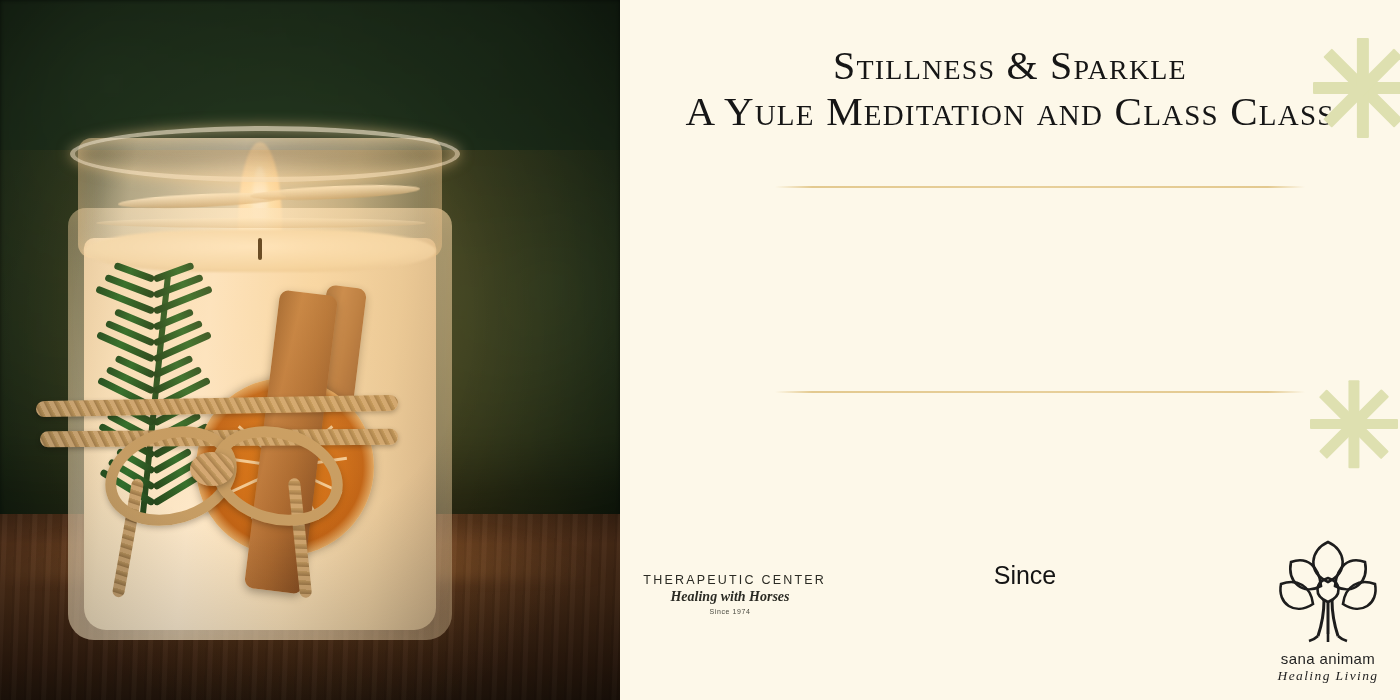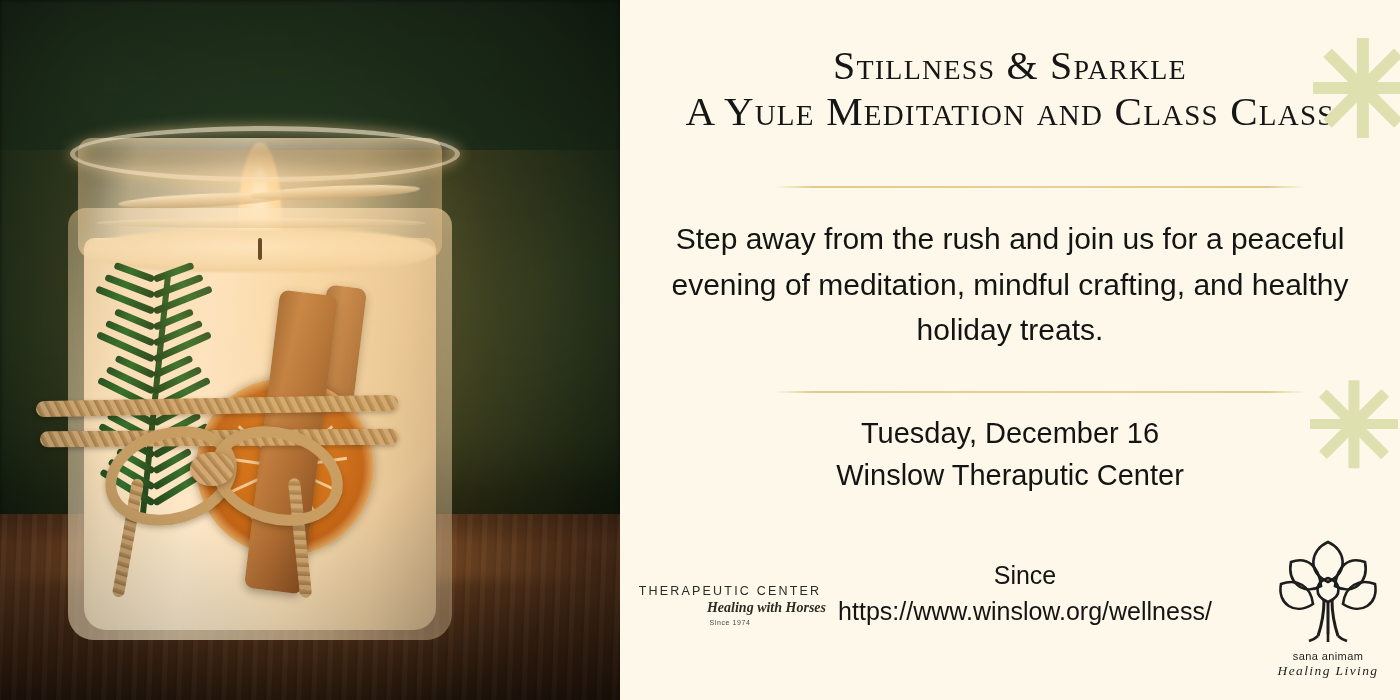--- a/index.html
+++ b/index.html
@@ -256,32 +256,32 @@
 
   
   .winslow-logo{position:absolute;left:14px;top:572px;width:192px;height:122px;text-align:center;}
   .winslow-script{
     font-family:"Liberation Serif", serif;
     font-style:italic;font-weight:700;
     font-size:50px;line-height:1;color:#262620;
     letter-spacing:-1px;
   }
   .winslow-sub{
-    font-size:12.5px;letter-spacing:2.2px;color:#2b2b24;margin-top:12px;
+    font-size:12.5px;letter-spacing:2.2px;color:#2b2b24;margin-top:1px;text-align:right;
   }
   .winslow-tag{
     font-family:"Liberation Serif", serif;font-style:italic;font-weight:700;
-    font-size:14px;color:#2b2b24;margin-top:2px;text-align:right;
+    font-size:14px;color:#2b2b24;margin-top:2px;
   }
   .winslow-since{font-size:7px;letter-spacing:.6px;color:#4a4a40;margin-top:3px;}
 
   
   .sana-logo{position:absolute;left:645px;top:536px;width:126px;height:158px;text-align:center;}
   .sana-name{
-    font-size:11px;letter-spacing:.4px;color:#1f1f1f;margin-top:2px;
+    font-size:15px;letter-spacing:.4px;color:#1f1f1f;margin-top:2px;
   }
   .sana-tag{
     font-family:"Liberation Serif", serif;font-style:italic;
     font-size:13.5px;letter-spacing:1.4px;color:#1f1f1f;margin-top:1px;
   }
 </style>
 </head>
 <body>
 
 <div class="flyer">
@@ -372,32 +372,26 @@
 
   <div class="content">
 
     <div class="title-block">
       <div class="title-line l1">Stillness &amp; Sparkle</div>
       <div class="title-line l2">A Yule Meditation and Class Class</div>
     </div>
 
     <div class="divider d1"></div>
 
-    <div class="body-copy">Step away from the rush and join us for a peaceful evening of meditation, mindful crafting, and healthy holiday treats.</div>
 
     <div class="divider d2"></div>
 
-    <div class="when-where">
-      <div>Tuesday, December 16</div>
-      <div>Winslow Theraputic Center</div>
-    </div>
 
     <div class="register">
       <div>Since</div>
-      <div>https://www.winslow.org/wellness/</div>
     </div>
 
     <div class="snowflake sf1">
         <span style="width: 99.84px; height: 11.96px; margin-left: -49.92px; margin-top: -5.98px; background: rgb(222, 224, 176); transform: rotate(0deg);"></span>
         <span style="width: 99.84px; height: 11.96px; margin-left: -49.92px; margin-top: -5.98px; background: rgb(222, 224, 176); transform: rotate(45deg);"></span>
         <span style="width: 99.84px; height: 11.96px; margin-left: -49.92px; margin-top: -5.98px; background: rgb(222, 224, 176); transform: rotate(90deg);"></span>
         <span style="width: 99.84px; height: 11.96px; margin-left: -49.92px; margin-top: -5.98px; background: rgb(222, 224, 176); transform: rotate(135deg);"></span>
       </div>
     <div class="snowflake sf2">
         <span style="width: 88.32px; height: 10.58px; margin-left: -44.16px; margin-top: -5.29px; background: rgb(222, 224, 176); transform: rotate(0deg);"></span>

